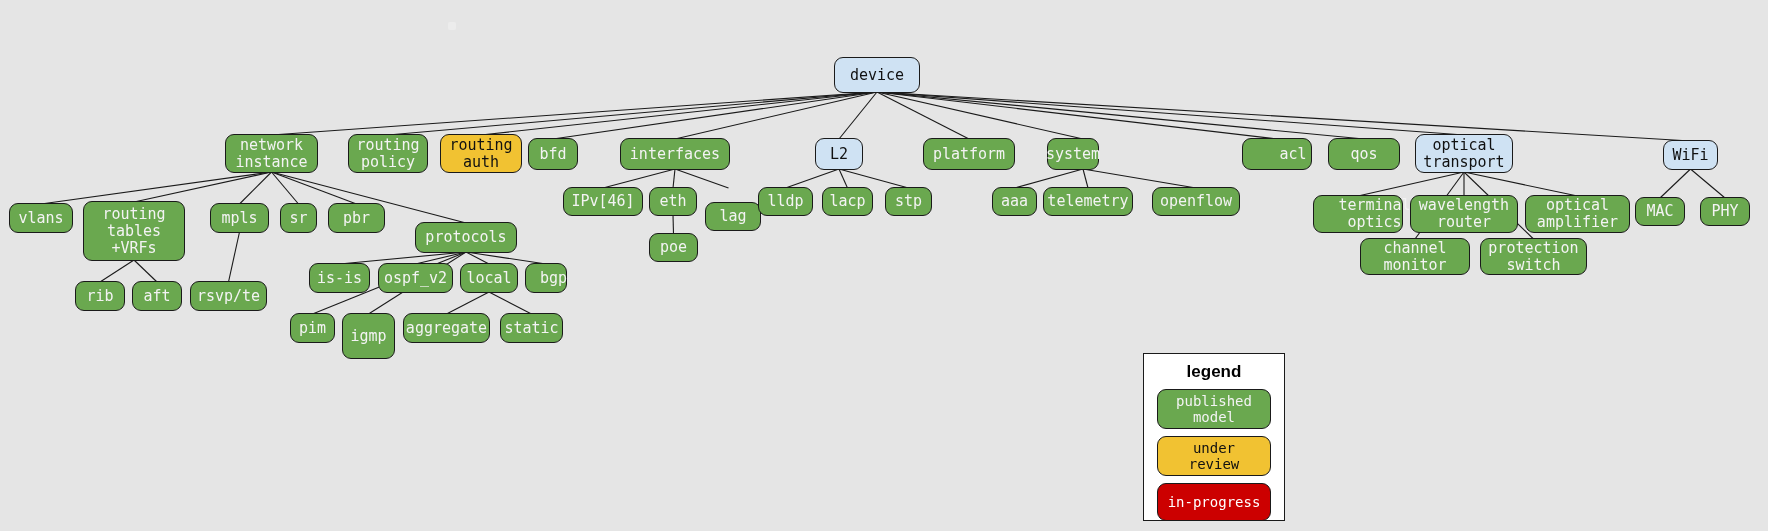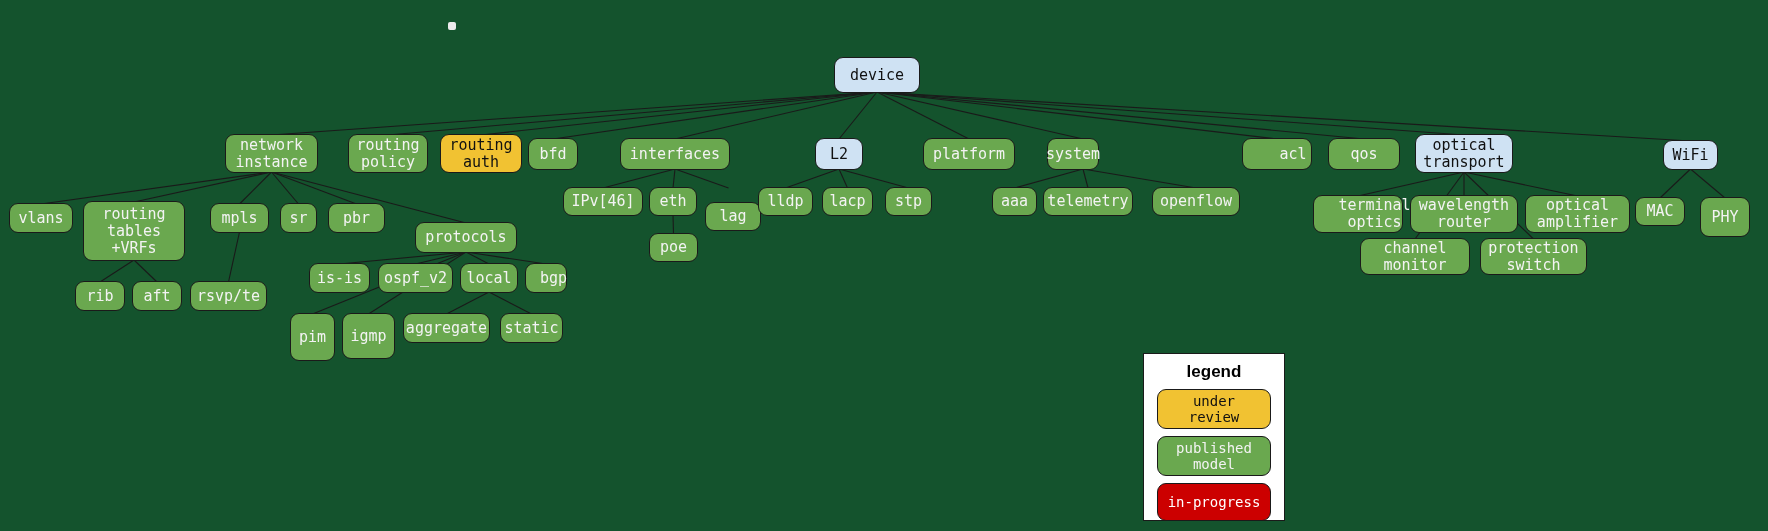--- a/index.html
+++ b/index.html
@@ -1,16 +1,16 @@
 <!DOCTYPE html>
 <html><head>
 <meta charset="utf-8">
 <style>
   html,body{margin:0;padding:0;background:#ffffff;}
-  #stage{position:relative;width:1768px;height:531px;background:#14532d;overflow:hidden;
+  #stage{position:relative;width:1768px;height:531px;background:#e5e5e5;overflow:hidden;
          font-family:"DejaVu Sans Mono","Liberation Mono",monospace;}
   #edges{position:absolute;left:0;top:0;}
   .node{position:absolute;display:flex;align-items:center;justify-content:center;
         text-align:center;border:1.6px solid #1a1a1a;border-radius:9px;
         font-size:15px;line-height:17px;white-space:pre-line;box-sizing:border-box;}
   .green{background:#6aa84f;color:#f3f3f3;}
   .yellow{background:#f1c232;color:#111111;}
   .blue{background:#cfe2f3;color:#111111;}
   .red{background:#cc0000;color:#ffffff;}
   .legend{position:absolute;left:1143px;top:353px;width:142px;height:168px;
@@ -103,21 +103,21 @@
       <div class="node green" style="left: 280px; top: 203px; width: 37px; height: 30px;">sr</div>
       <div class="node green" style="left: 328px; top: 203px; width: 57px; height: 30px;">pbr</div>
       <div class="node green" style="left: 415px; top: 222px; width: 102px; height: 31px;">protocols</div>
       <div class="node green" style="left: 75px; top: 281px; width: 50px; height: 30px;">rib</div>
       <div class="node green" style="left: 132px; top: 281px; width: 50px; height: 30px;">aft</div>
       <div class="node green" style="left: 190px; top: 281px; width: 77px; height: 30px;">rsvp/te</div>
       <div class="node green" style="left: 309px; top: 263px; width: 61px; height: 30px;">is-is</div>
       <div class="node green" style="left: 378px; top: 263px; width: 75px; height: 30px;">ospf_v2</div>
       <div class="node green" style="left: 460px; top: 263px; width: 58px; height: 30px;">local</div>
       <div class="node green" style="left: 525px; top: 263px; width: 42px; height: 30px; padding-left: 15px;">bgp</div>
-      <div class="node green" style="left: 290px; top: 313px; width: 45px; height: 48px;">pim</div>
+      <div class="node green" style="left: 290px; top: 313px; width: 45px; height: 30px;">pim</div>
       <div class="node green" style="left: 342px; top: 313px; width: 53px; height: 46px;">igmp</div>
       <div class="node green" style="left: 403px; top: 313px; width: 87px; height: 30px;">aggregate</div>
       <div class="node green" style="left: 500px; top: 313px; width: 63px; height: 30px;">static</div>
       <div class="node green" style="left: 563px; top: 187px; width: 80px; height: 29px;">IPv[46]</div>
       <div class="node green" style="left: 649px; top: 187px; width: 48px; height: 29px;">eth</div>
       <div class="node green" style="left: 705px; top: 202px; width: 56px; height: 29px;">lag</div>
       <div class="node green" style="left: 649px; top: 233px; width: 49px; height: 29px;">poe</div>
       <div class="node green" style="left: 758px; top: 187px; width: 55px; height: 29px;">lldp</div>
       <div class="node green" style="left: 822px; top: 187px; width: 51px; height: 29px;">lacp</div>
       <div class="node green" style="left: 885px; top: 187px; width: 47px; height: 29px;">stp</div>
@@ -128,23 +128,23 @@
 optics</div>
       <div class="node green" style="left: 1410px; top: 195px; width: 108px; height: 38px;">wavelength
 router</div>
       <div class="node green" style="left: 1525px; top: 195px; width: 105px; height: 38px;">optical
 amplifier</div>
       <div class="node green" style="left: 1360px; top: 238px; width: 110px; height: 37px;">channel
 monitor</div>
       <div class="node green" style="left: 1480px; top: 238px; width: 107px; height: 37px;">protection
 switch</div>
       <div class="node green" style="left: 1635px; top: 197px; width: 50px; height: 29px;">MAC</div>
-      <div class="node green" style="left: 1700px; top: 197px; width: 50px; height: 40px;">PHY</div>
+      <div class="node green" style="left: 1700px; top: 197px; width: 50px; height: 29px;">PHY</div>
     </div>
   <div class="legend">
     <div class="legend-title">legend</div>
+    <div class="lnode green two">published
+model</div>
     <div class="lnode yellow two">under
 review</div>
-    <div class="lnode green two">published
-model</div>
     <div class="lnode red one">in-progress</div>
   </div>
 </div>
 
 </body></html>

